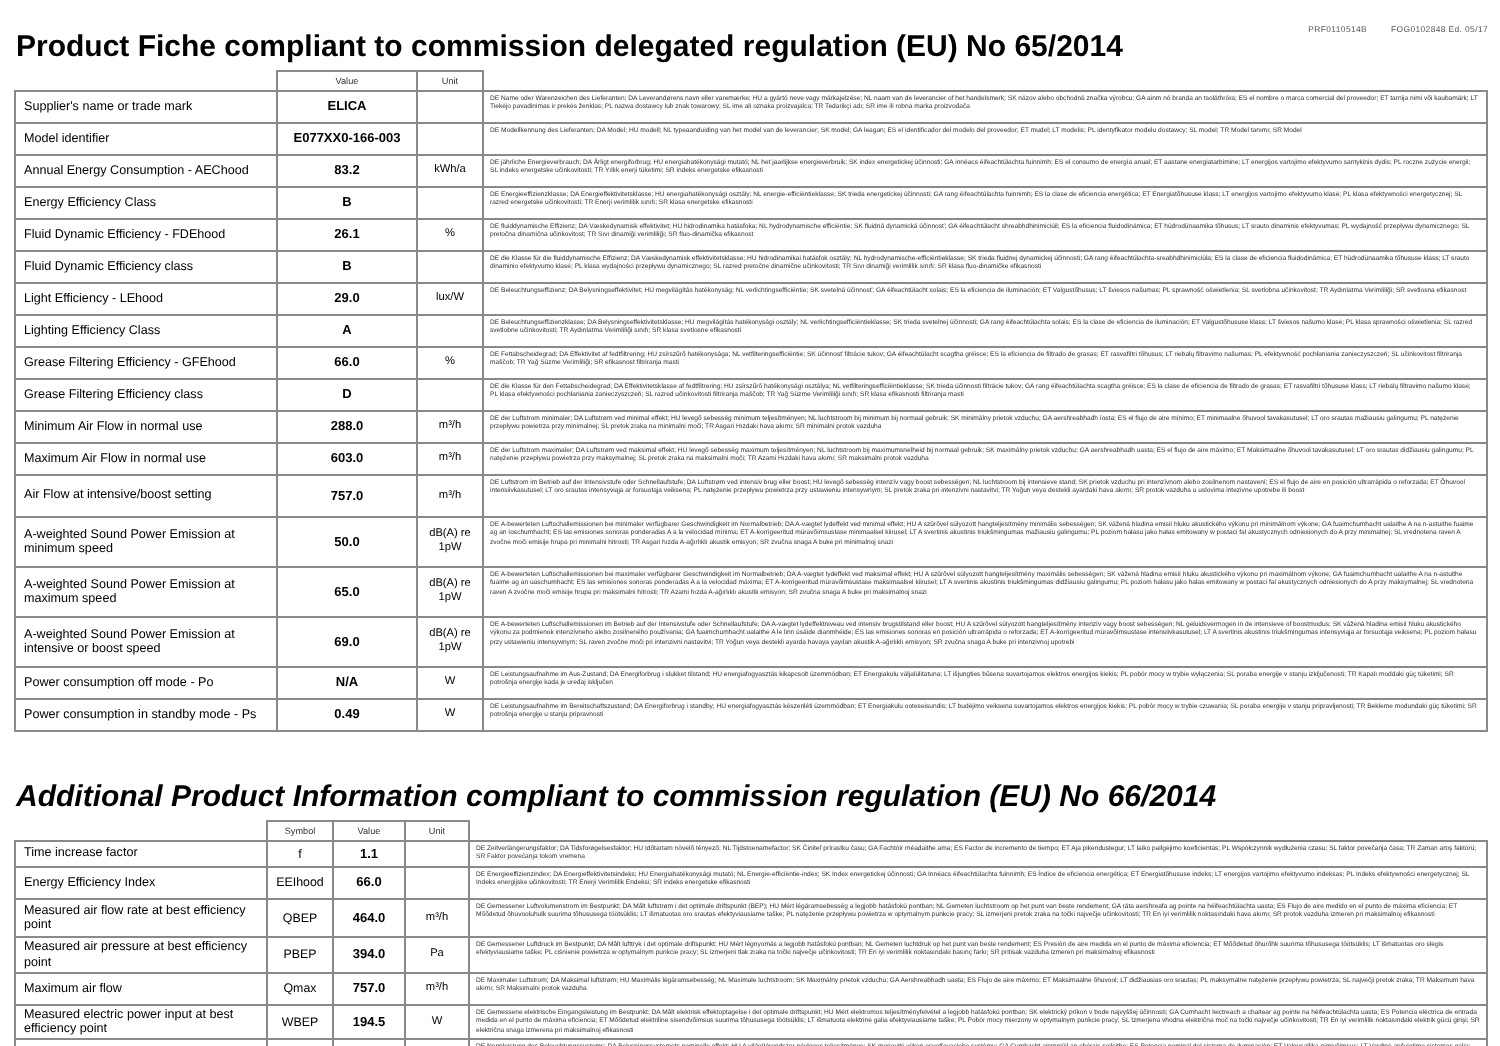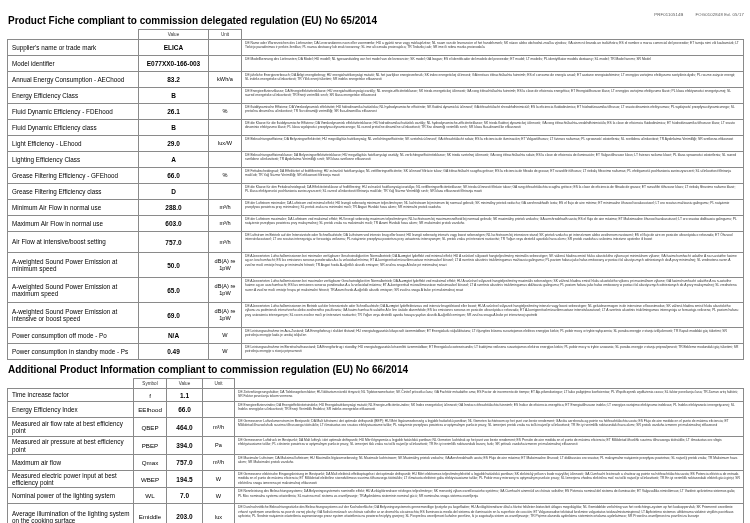--- a/index.html
+++ b/index.html
@@ -6,22 +6,22 @@
   body {
     width:750px; height:523px; background:#ffffff; color:#000;
     font-family:"Liberation Sans", sans-serif;
     position:relative; overflow:hidden;
   }
   .content { padding:15px 7px 0 7px; }
   .doc-codes {
     position:absolute; top:12px; right:6px;
     font-size:4.2px; color:#555; display:flex; gap:12px; letter-spacing:0.2px;
   }
-  .title { font-size:10px; font-weight:bold; margin:0 0 3px 1px; }
-  .title2 { margin-top:4px; }
+  .title { font-size:15px; font-weight:bold; margin:0 0 3px 1px; }
+  .title2 { margin-top:24px;font-style:italic; }
   table.fiche {
     width:736px; border-collapse:collapse; table-layout:fixed;
   }
   table.fiche td { border:1px solid #8a8a8a; box-sizing:border-box; }
   td.nb { border:none !important; }
   td.hdr {
     font-size:4.6px; color:#333; text-align:center;
     height:10px; padding:0; vertical-align:middle;
   }
   td.label { font-size:6.3px; padding:1px 2px 1px 4px; vertical-align:middle; line-height:1.15; }

